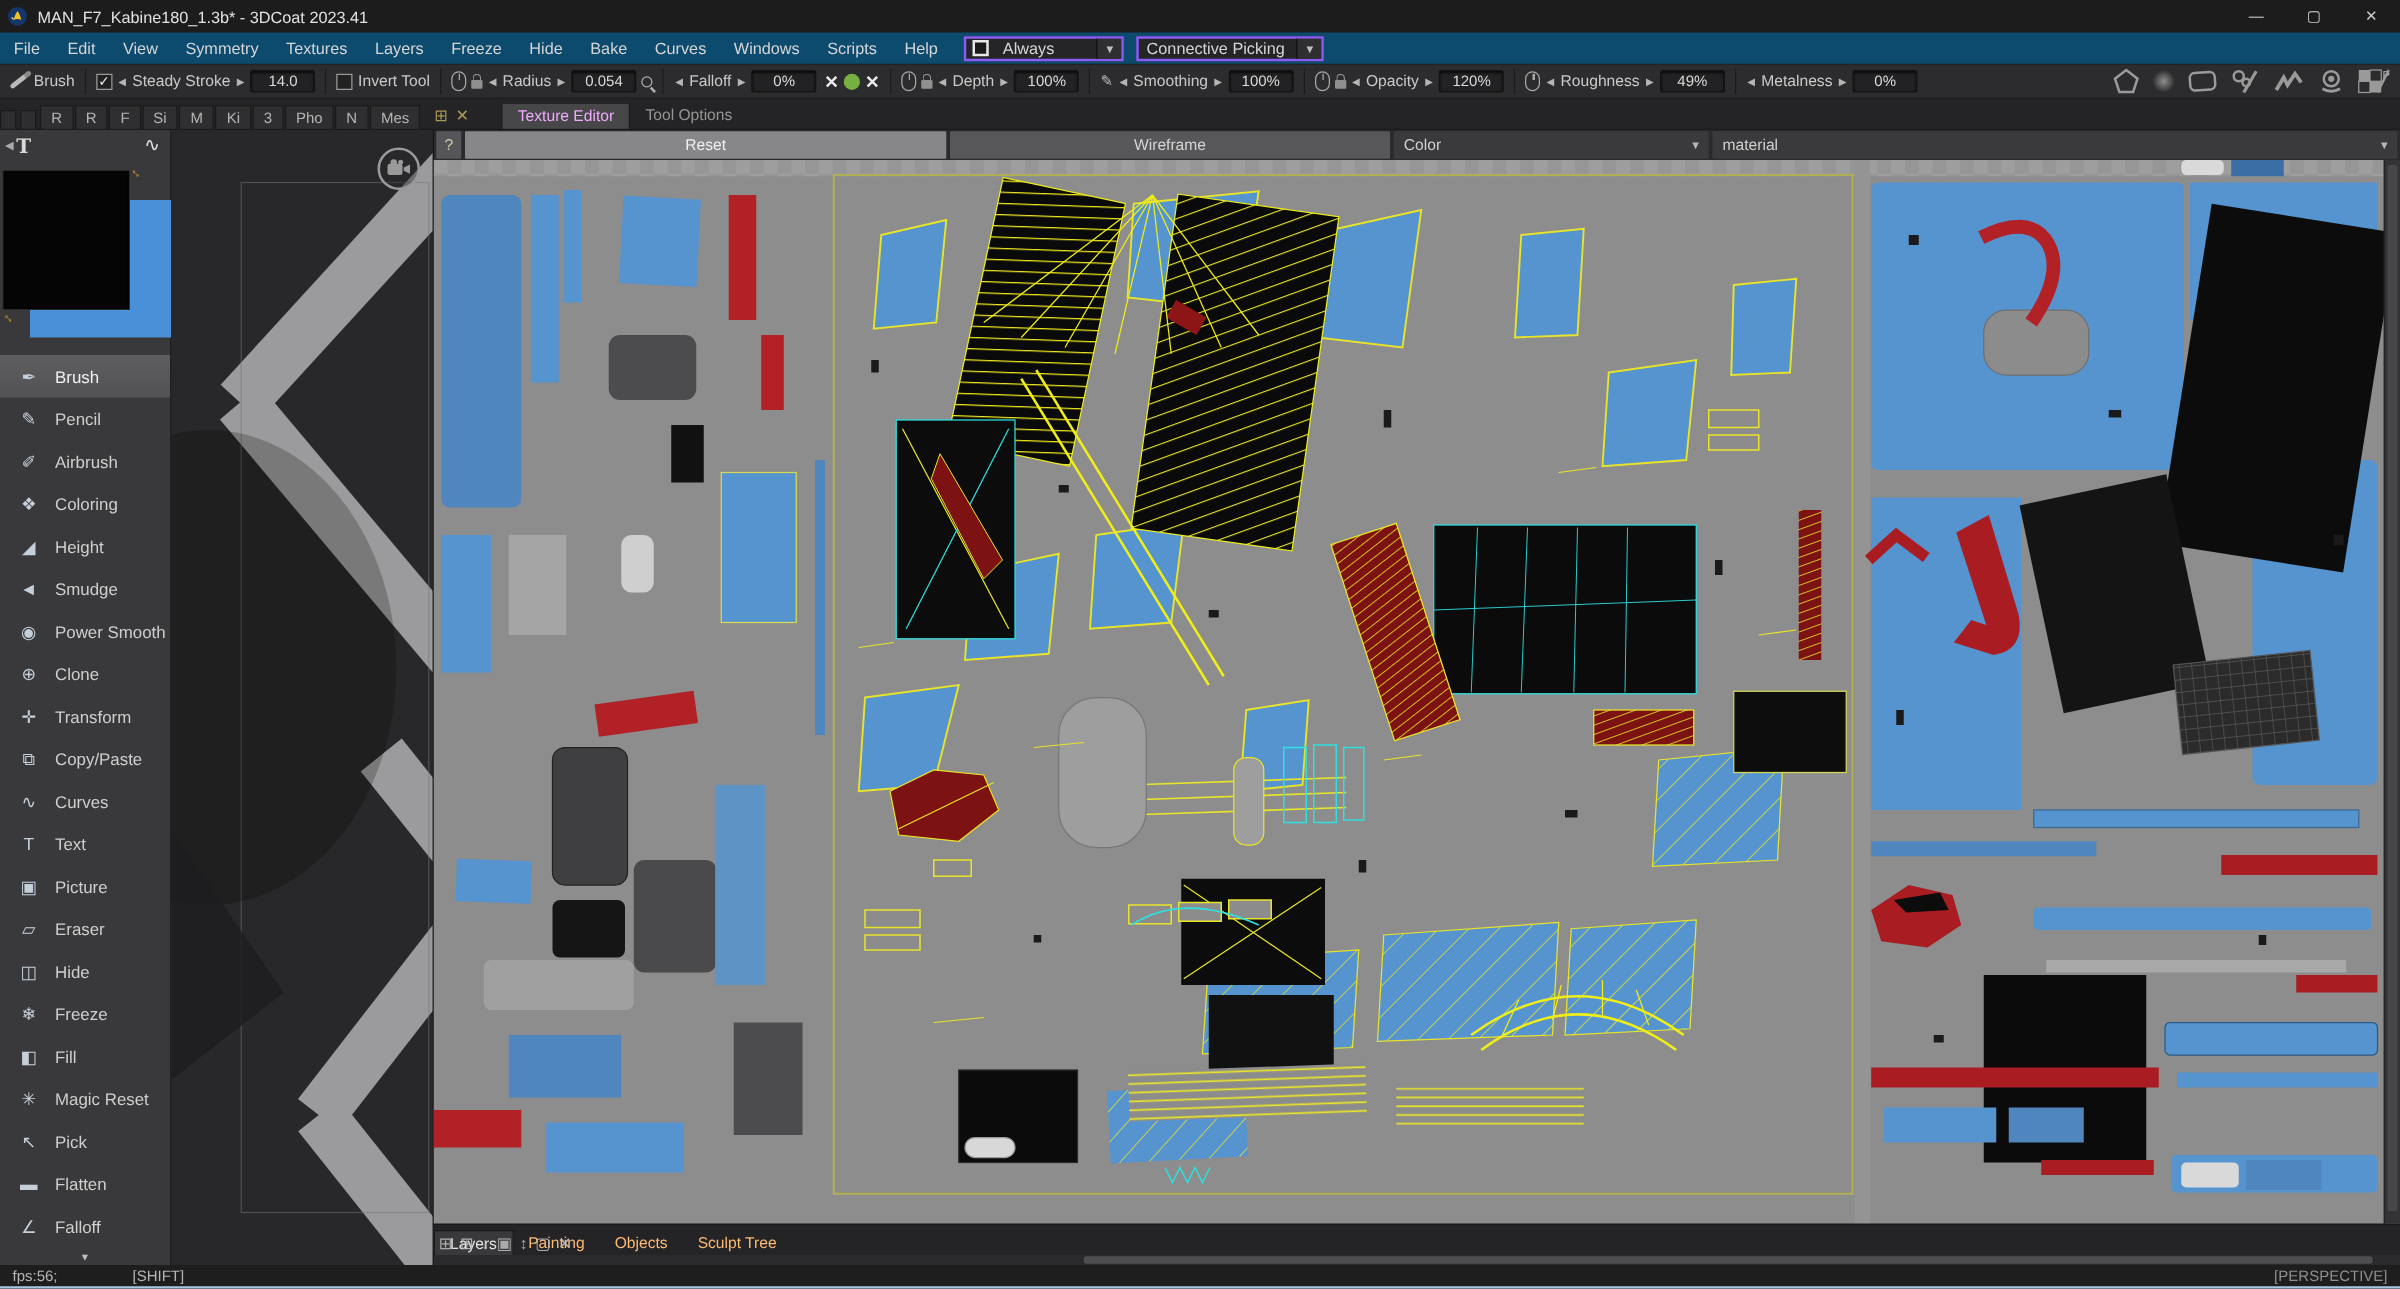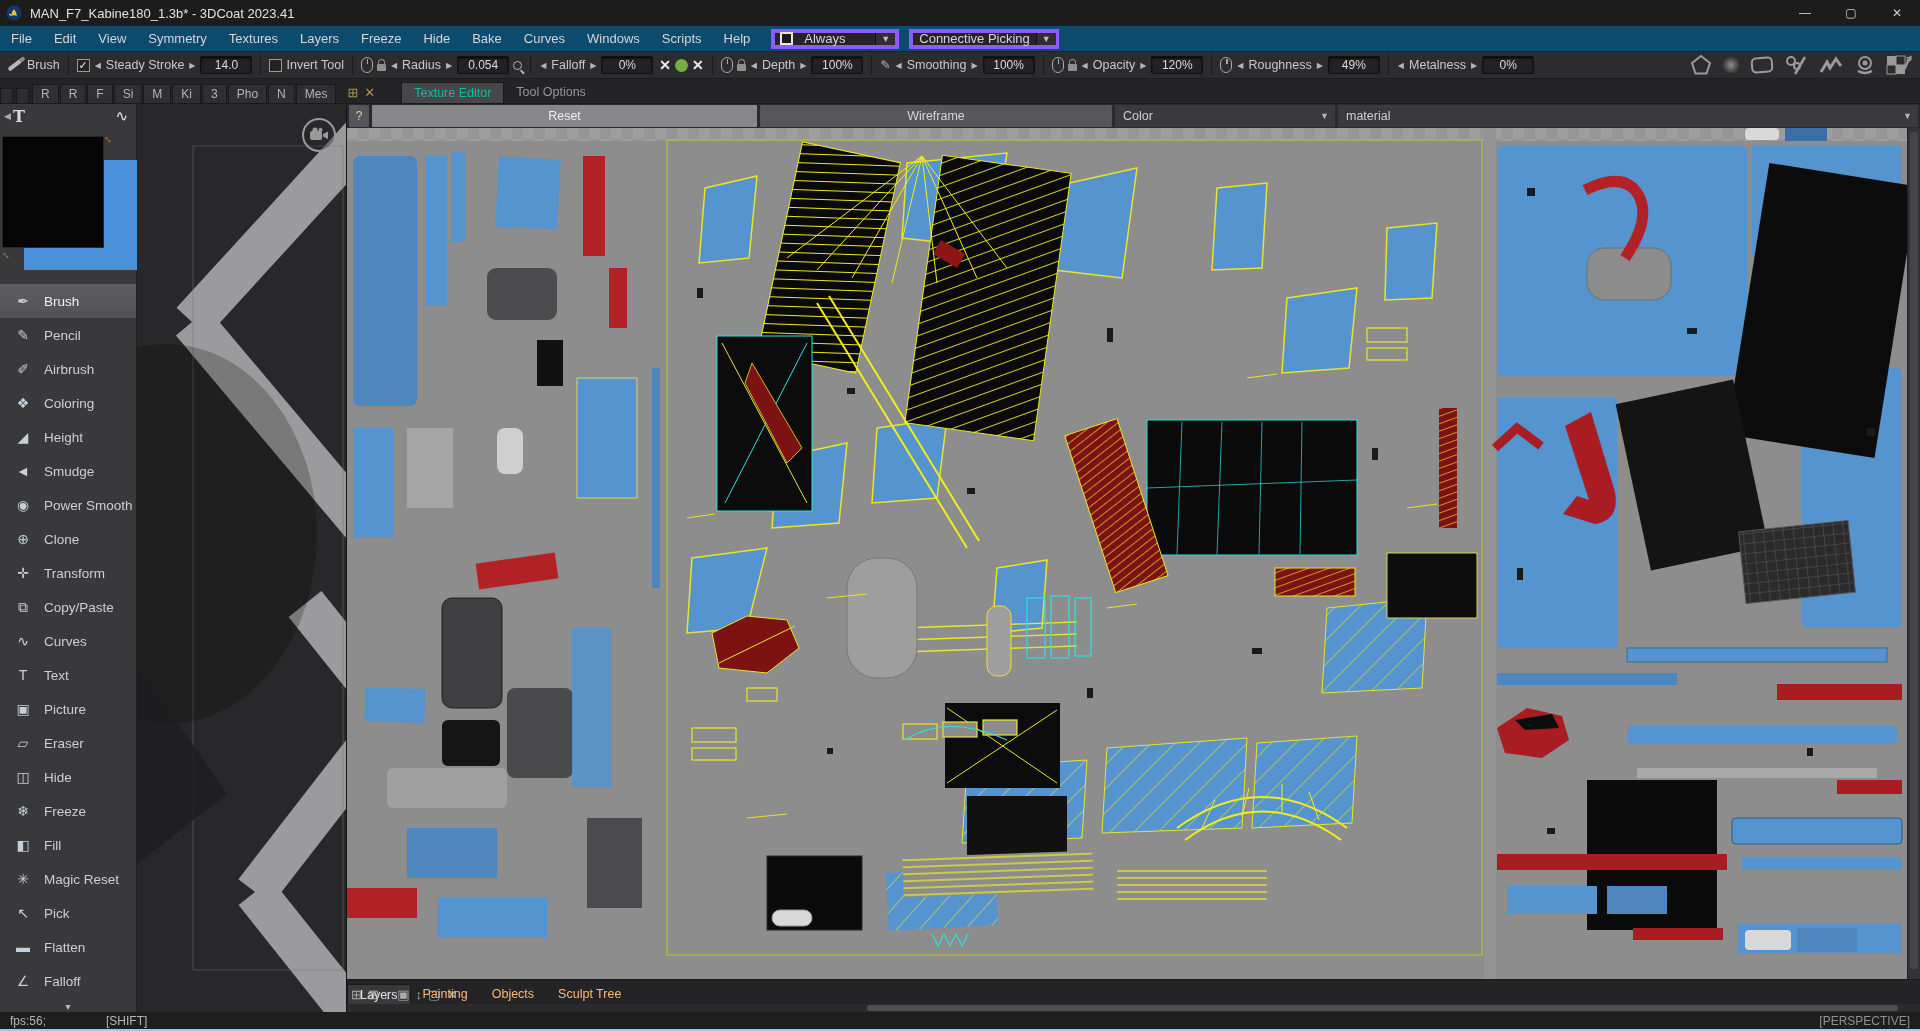--- a/index.html
+++ b/index.html
@@ -8,21 +8,21 @@
 
   
   .titlebar { height:26px; background:#1c1c1c; display:flex; align-items:center; padding-left:6px; color:#e2e2e2; font-size:13px; }
   .applogo { width:16px; height:16px; margin-right:8px; }
   .win-controls { margin-left:auto; display:flex; height:26px; }
   .win-btn { width:46px; display:flex; align-items:center; justify-content:center; color:#cfcfcf; font-size:12px; cursor:pointer; }
 
   
   .menubar { height:26px; background:#0c4a6e; display:flex; align-items:center; color:#d6d6d6; font-size:13px; border-bottom:1px solid #222; }
   .menu-item { padding:4px 11px; cursor:default; }
-  .combo { display:flex; align-items:center; background:#252527; border:4px solid #8b5cf6; height:20px; margin-left:10px; color:#d6d6d6; }
+  .combo { display:flex; align-items:center; background:#252527; border:2px solid #8b5cf6; height:20px; margin-left:10px; color:#d6d6d6; }
   .combo .cbx { width:13px; height:13px; border:2px solid #e8e8e8; margin:0 5px; background:#1a1a1a; }
   .combo .combo-label { padding:0 6px; white-space:nowrap; }
   .combo .dd { margin-left:auto; padding:0 5px; font-size:9px; color:#bdbdbd; border-left:1px solid #0f0f0f; align-self:stretch; display:flex; align-items:center; background:#2f2f31; }
   .combo.always { width:128px; }
   .combo.picking { width:150px; }
 
   
   .toolbar { height:27px; background:#2c2c2e; display:flex; align-items:center; color:#c9c9c9; font-size:12.5px; padding:0 4px; position:relative; border-bottom:1px solid #1d1d1d; }
   .tb-sep { width:1px; height:20px; background:#1c1c1c; margin:0 5px; }
   .tb-item { display:flex; align-items:center; gap:4px; padding:0 3px; white-space:nowrap; }
@@ -45,21 +45,21 @@
   .shape-strip { position:absolute; right:8px; top:2px; display:flex; gap:9px; align-items:center; }
   .shape-strip svg { display:block; }
 
   
   .tabstrip { height:25px; background:#242426; display:flex; align-items:flex-end; border-bottom:1px solid #1a1a1a; }
   .stub-tab { width:13px; height:15px; background:#2e2e30; border:1px solid #1a1a1a; border-bottom:none; margin-right:3px; }
   .doc-tab { height:19px; padding:2px 8px; background:#2f2f31; border:1px solid #1a1a1a; border-bottom:none; color:#b5b5b5; font-size:12px; margin-right:1px; cursor:pointer; }
   .tab-tools { display:flex; align-items:center; gap:6px; margin:0 8px 3px 10px; color:#a89858; font-size:13px; }
   .panel-tabs { display:flex; align-items:flex-end; margin-left:18px; height:100%; }
   .panel-tab { height:21px; padding:3px 12px; font-size:12.5px; color:#969696; cursor:pointer; }
-  .panel-tab.selected { background:#47474a; color:#14b8a6; border:1px solid #1a1a1a; border-bottom:none; }
+  .panel-tab.selected { background:#47474a; color:#f0abfc; border:1px solid #1a1a1a; border-bottom:none; }
 
   
   .main { display:flex; height:908px; }
 
   
   .left-panel { width:137px; background:#39393b; display:flex; flex-direction:column; border-right:1px solid #1f1f1f; }
   .lp-header { height:24px; display:flex; align-items:center; padding:0 8px 0 4px; color:#d8d8d8; }
   .lp-header .back { font-size:9px; color:#aaa; }
   .lp-header .tglyph { font-family:"DejaVu Serif", serif; font-size:16px; font-weight:bold; margin-left:2px; }
   .lp-header .curve { margin-left:auto; font-size:15px; color:#e0e0e0; cursor:pointer; }
@@ -78,21 +78,21 @@
   .cam-badge { position:absolute; top:14px; right:10px; width:34px; height:34px; border:2px solid #9a9a9a; border-radius:50%; display:flex; align-items:center; justify-content:center; background:rgba(40,40,42,.4); }
 
   
   .editor { flex:1; display:flex; flex-direction:column; min-width:0; }
   .editor-header { height:24px; background:#2a2a2c; display:flex; gap:3px; padding:1px 2px; align-items:stretch; font-size:12.5px; }
   .eh-btn { display:flex; align-items:center; justify-content:center; color:#e6e6e6; cursor:pointer; border-radius:1px; }
   .eh-help { width:20px; background:#55555a; color:#cfcfa8; }
   .eh-reset { width:385px; background:#87878a; color:#efefef; }
   .eh-wire { width:352px; background:#57575a; color:#d5d5d5; }
   .eh-combo { background:#3a3a3c; color:#d0d0d0; display:flex; align-items:center; padding-left:8px; cursor:pointer; }
-  .eh-color { width:220px; }
+  .eh-color { width:252px; }
   .eh-mat { flex:1; }
   .eh-combo .dd2 { margin-left:auto; font-size:9px; color:#b5b5b5; padding:0 6px; }
 
   .canvas { flex:1; position:relative; background:#8d8d8d; overflow:hidden; }
   .canvas svg.uvmap { position:absolute; inset:0; width:100%; height:100%; }
   .vscroll { position:absolute; right:0; top:0; bottom:0; width:13px; background:#333335; border-left:1px solid #222; }
   .vscroll .thumb { position:absolute; left:2px; right:2px; top:4px; bottom:10px; background:#46464a; border-radius:2px; }
 
   .bottom-tabs { height:25px; background:#242426; display:flex; align-items:flex-end; position:relative; border-top:1px solid #1a1a1a; }
   .btab { height:20px; padding:3px 12px; color:#fdba74; font-size:12.5px; cursor:pointer; }

